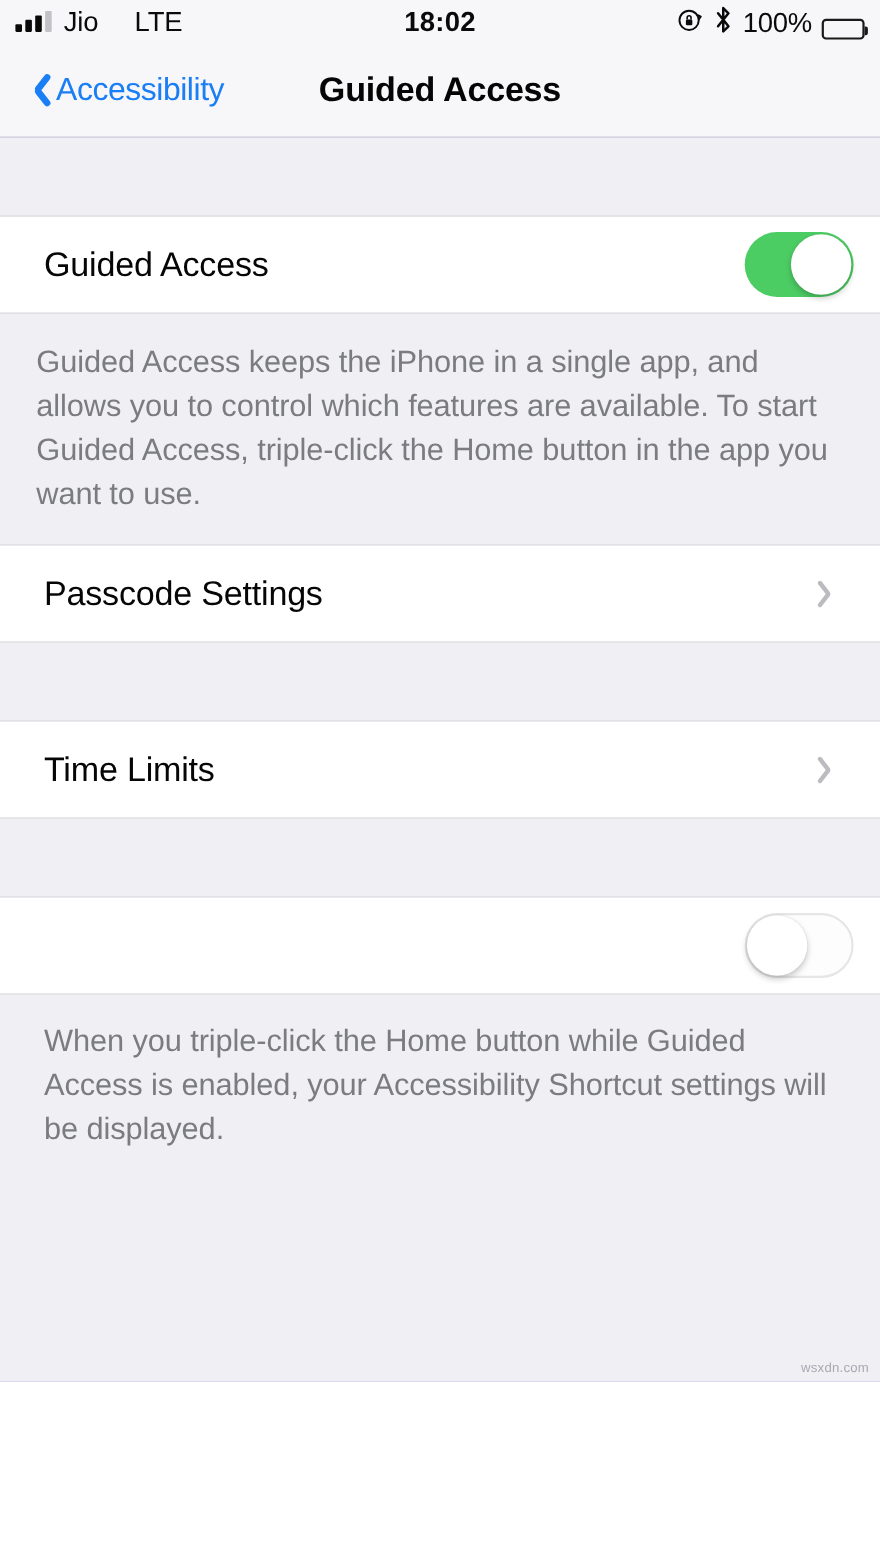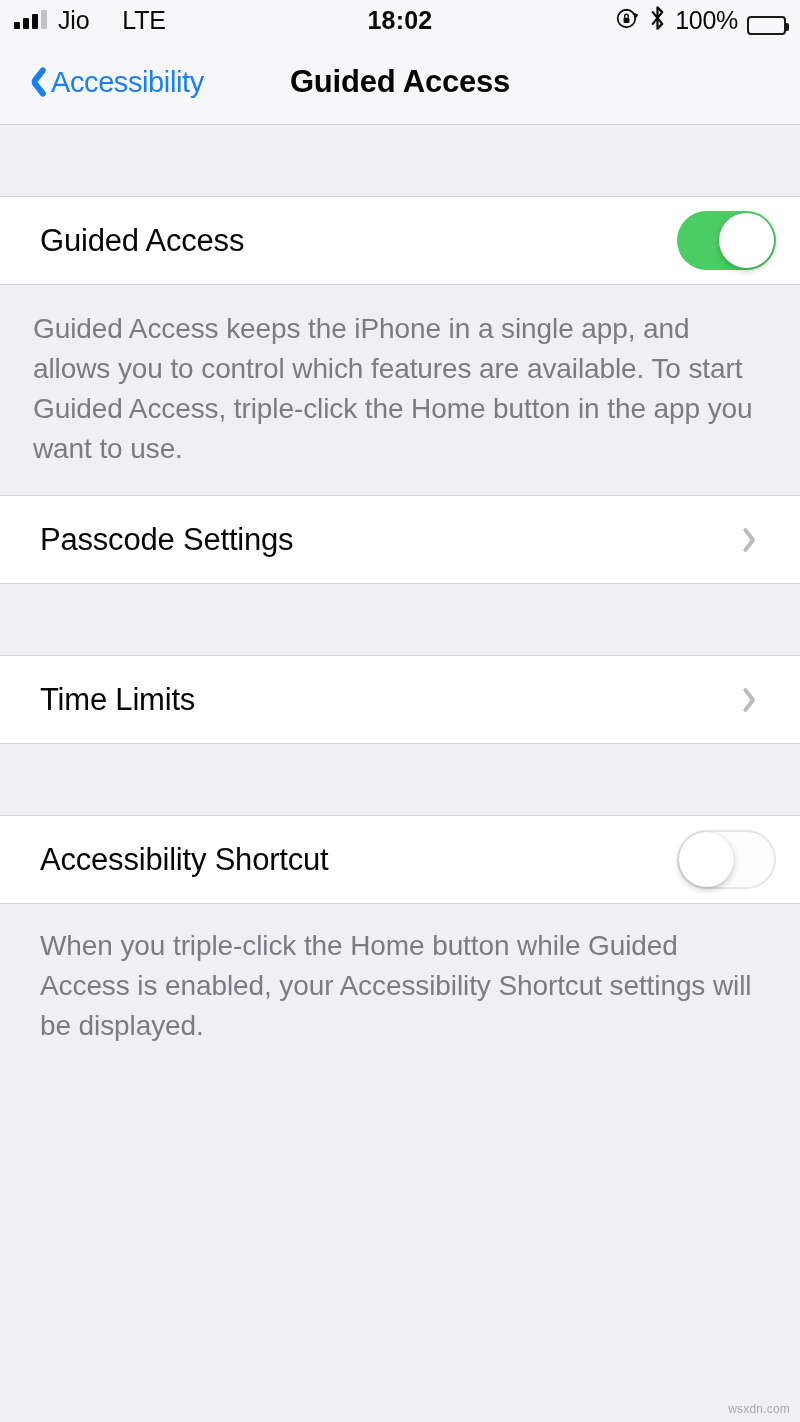--- a/index.html
+++ b/index.html
@@ -10,21 +10,21 @@
   body {
     width: 800px;
     height: 1422px;
     font-family: "Liberation Sans", "DejaVu Sans", sans-serif;
     -webkit-font-smoothing: antialiased;
     overflow: hidden;
     position: relative;
   }
   .phone {
     width: 800px;
-    height: 1422px;
+    height: 1256px;
     background: #6d28d9;
     position: relative;
     display: flex;
     flex-direction: column;
   }
 
   
   .status-bar {
     height: 40px;
     background: #f7f7f9;
@@ -353,21 +353,20 @@
         <span class="row-accessory">
           <span class="chev-right"></span>
         </span>
       </div>
     </div>
 
     <div class="gap-sm"></div>
 
     <div class="group">
       <div class="row">
-        <span class="row-label">Accessibility Shortcut</span>
         <span class="row-accessory">
           <span class="toggle off">
               <span class="knob"></span>
             </span>
         </span>
       </div>
     </div>
     <div class="footer-note">When you triple-click the Home button while Guided Access is enabled, your Accessibility Shortcut settings will be displayed.</div>
 
     <div class="filler" style="height:420px;"></div>

